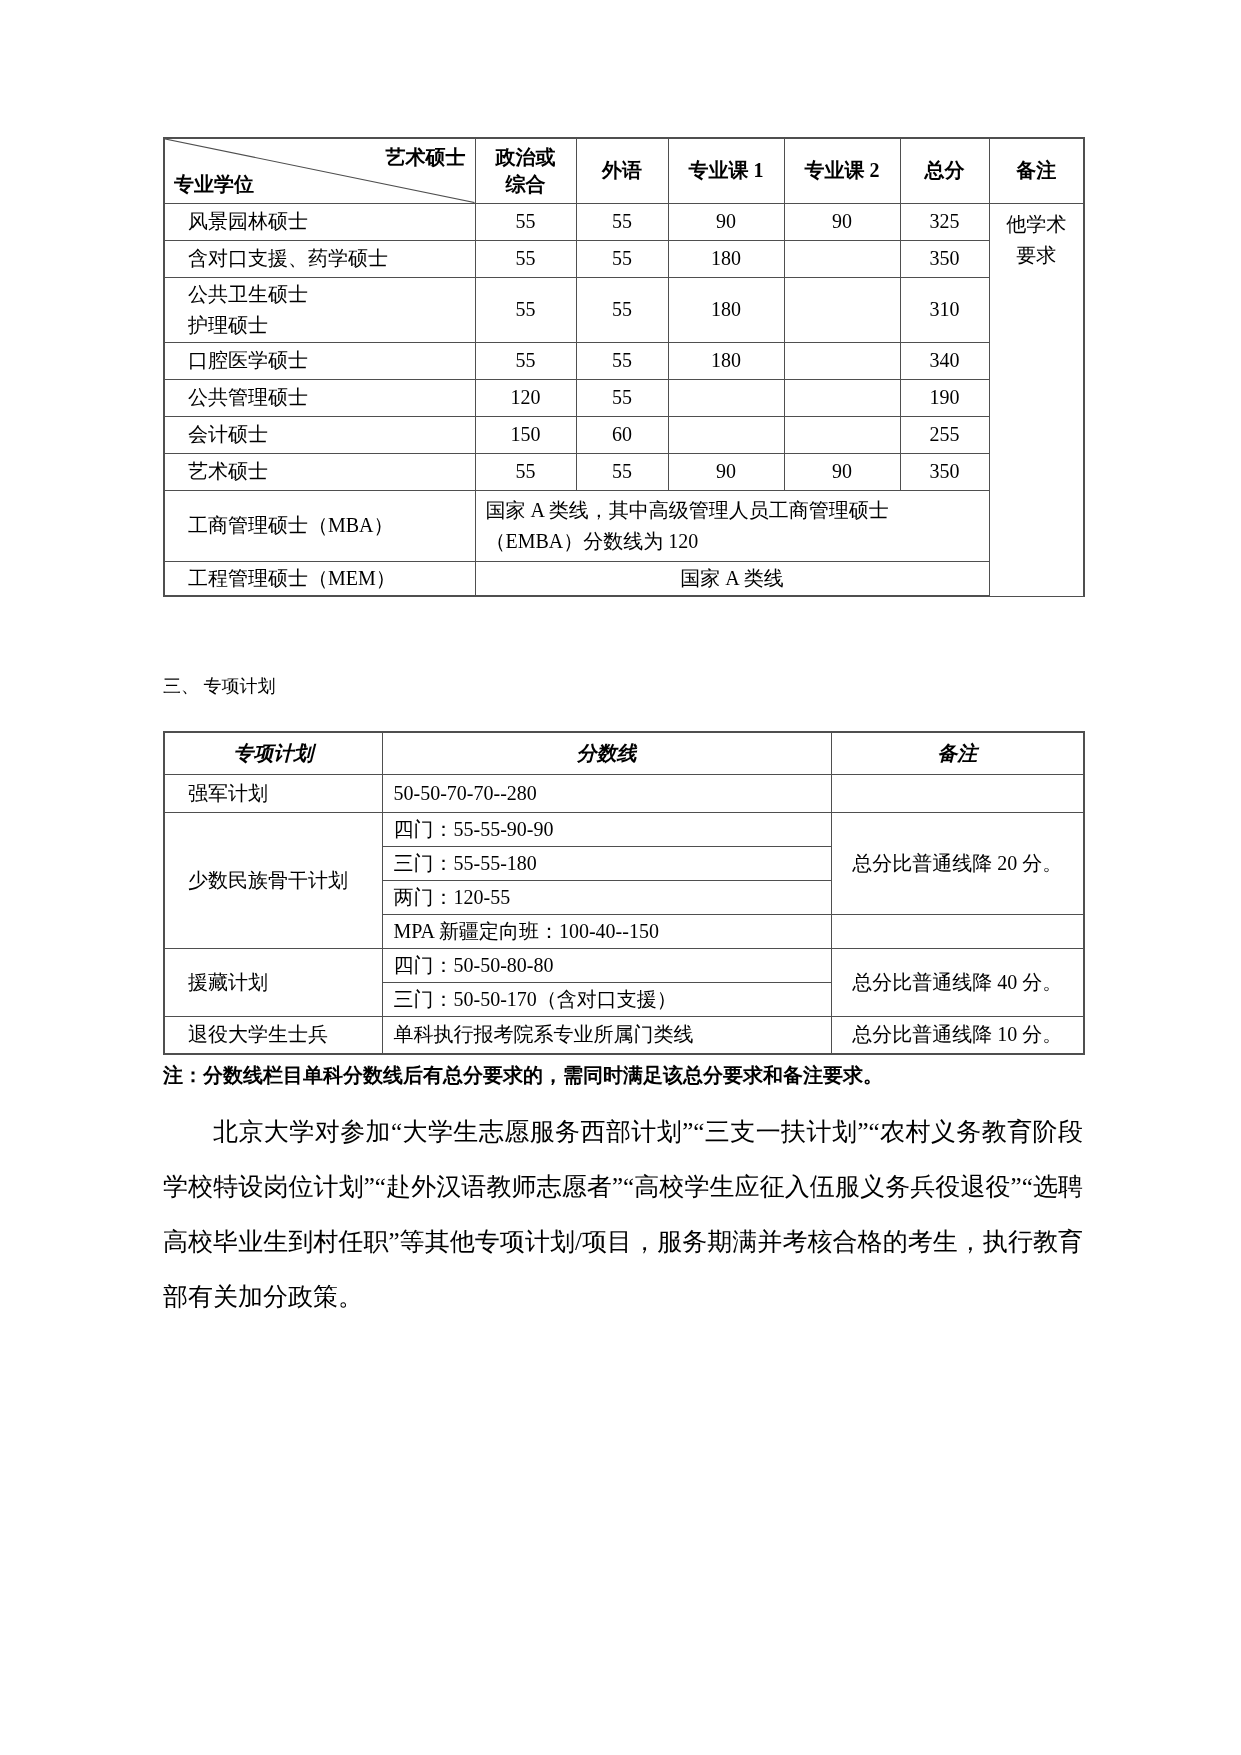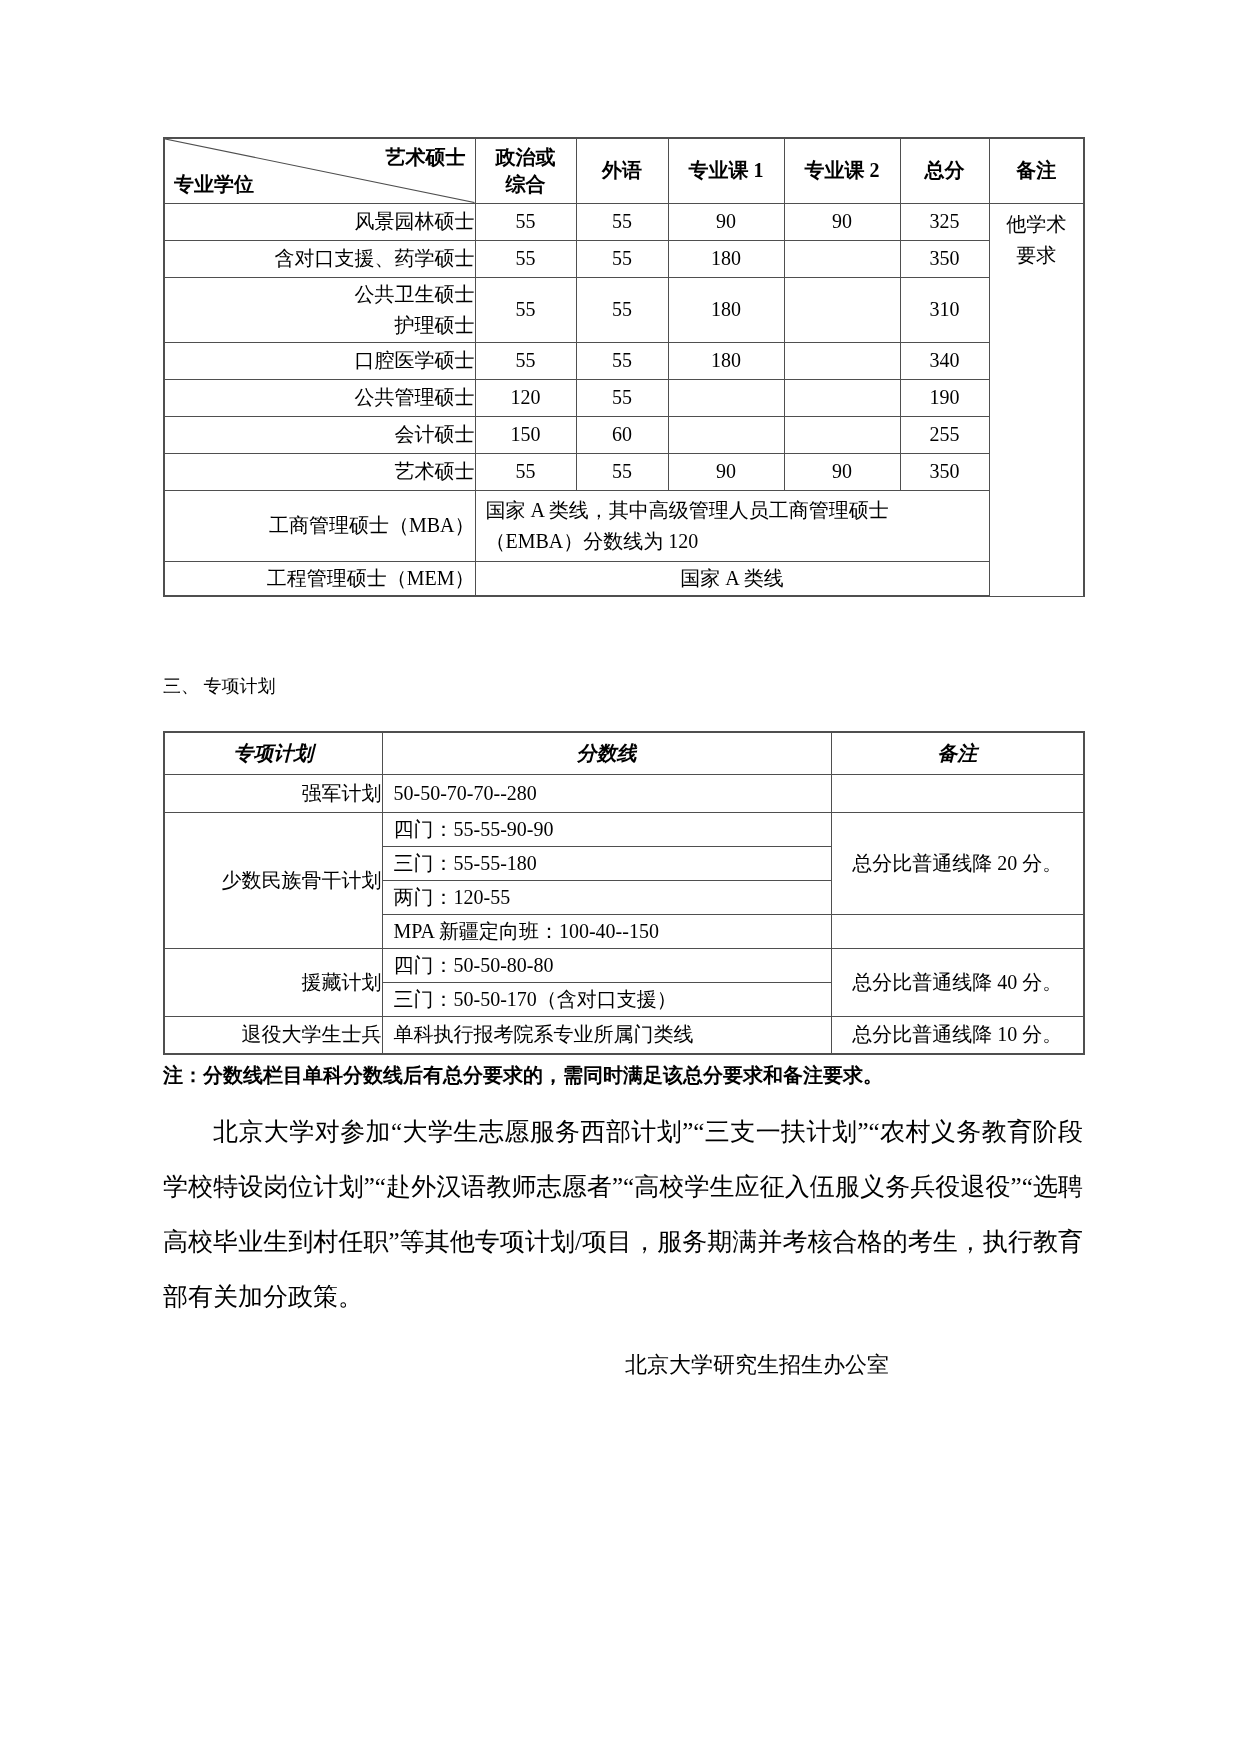--- a/index.html
+++ b/index.html
@@ -19,21 +19,21 @@
      overflow:hidden;padding:0;}
   .t1{width:920px;margin-top:137px;}
   .t2{width:920px;margin-top:32px;}
   .t1 td.outer-l,.t2 td.outer-l{border-left-width:2px;}
   .t1 td.outer-r,.t2 td.outer-r{border-right-width:2px;}
   .t1 tr:first-child td,.t2 tr:first-child td{border-top-width:2px;}
   .t1 tr:last-child td,.t2 tr:last-child td{border-bottom-width:2px;}
 
   .hdr{font-weight:bold;text-align:center;}
   .pre{white-space:pre-line;}
-  .lab{text-align:right;padding-left:11px;}
+  .lab{text-align:left;padding-left:23px;}
   .val{text-align:center;}
   .rh{height:37px;}
   .r2{height:65px;}
   .rhead{height:65px;}
   .rmba{height:64px;}
   .rlast{height:35px;}
   .t2 .rhead2{height:42px;font-style:italic;}
   .t2 .rr{height:34px;}
   .t2 .rrl{height:38px;}
 
@@ -210,16 +210,15 @@
       <td class="rem-cell outer-r">总分比普通线降 10 分。</td>
     </tr>
   </tbody>
     </table>
 
   <p class="note">注：分数线栏目单科分数线后有总分要求的，需同时满足该总分要求和备注要求。</p>
 
   <p class="body-para">北京大学对参加“大学生志愿服务西部计划”“三支一扶计划”“农村义务教育阶段学校特设岗位计划”“赴外汉语教师志愿者”“高校学生应征入伍服义务兵役退役”“选聘高校毕业生到村任职”等其他专项计划/项目，服务期满并考核合格的考生，执行教育部有关加分政策。</p>
 
   <div class="signature">
-    <div>北京大学研究生招生办公室</div>
   </div>
 
 </div>
 
 </body></html>

